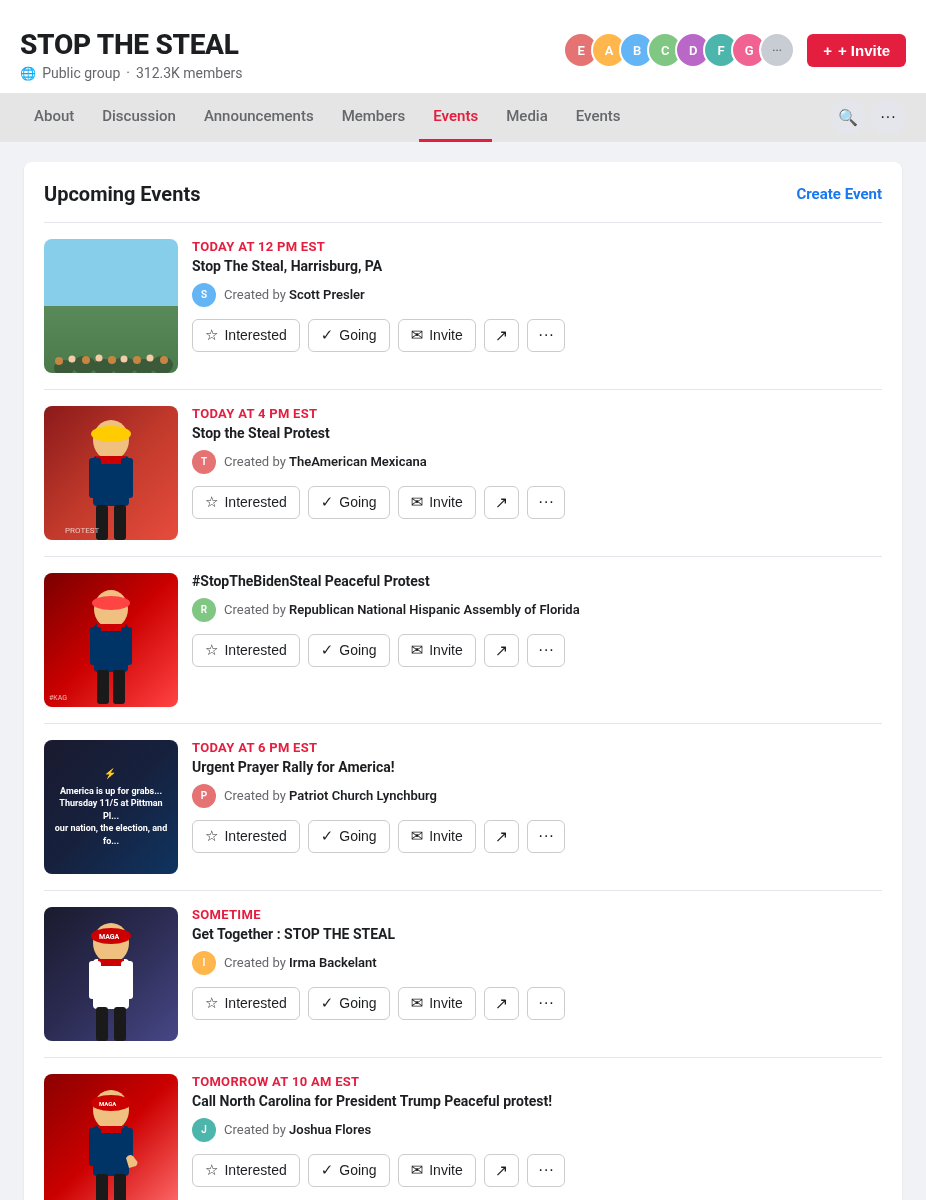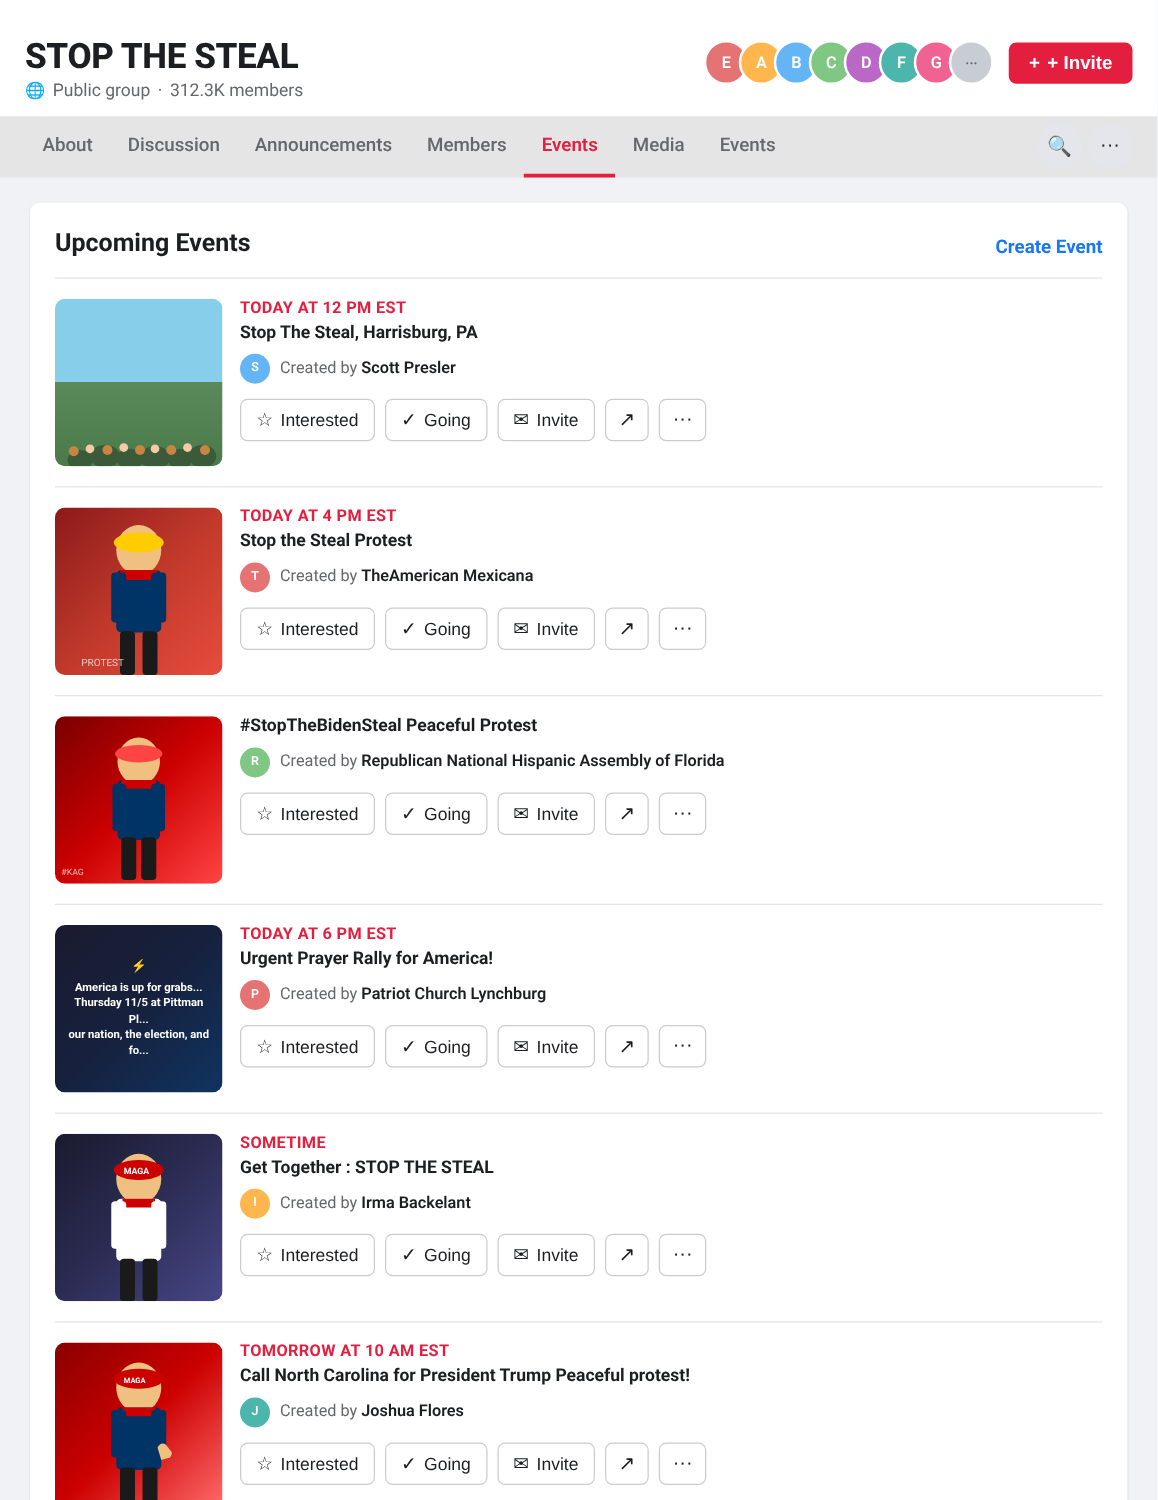--- a/index.html
+++ b/index.html
@@ -129,21 +129,21 @@
 
     
     .events-card {
       background: #fff;
       border-radius: 8px;
       padding: 20px;
       box-shadow: 0 1px 2px rgba(0,0,0,0.1);
     }
     .events-header {
       display: flex;
-      align-items: flex-end;
+      align-items: center;
       justify-content: space-between;
       margin-bottom: 16px;
     }
     .events-title {
       font-size: 20px;
       font-weight: 700;
     }
     .create-event-link {
       color: #1877f2;
       font-size: 15px;

